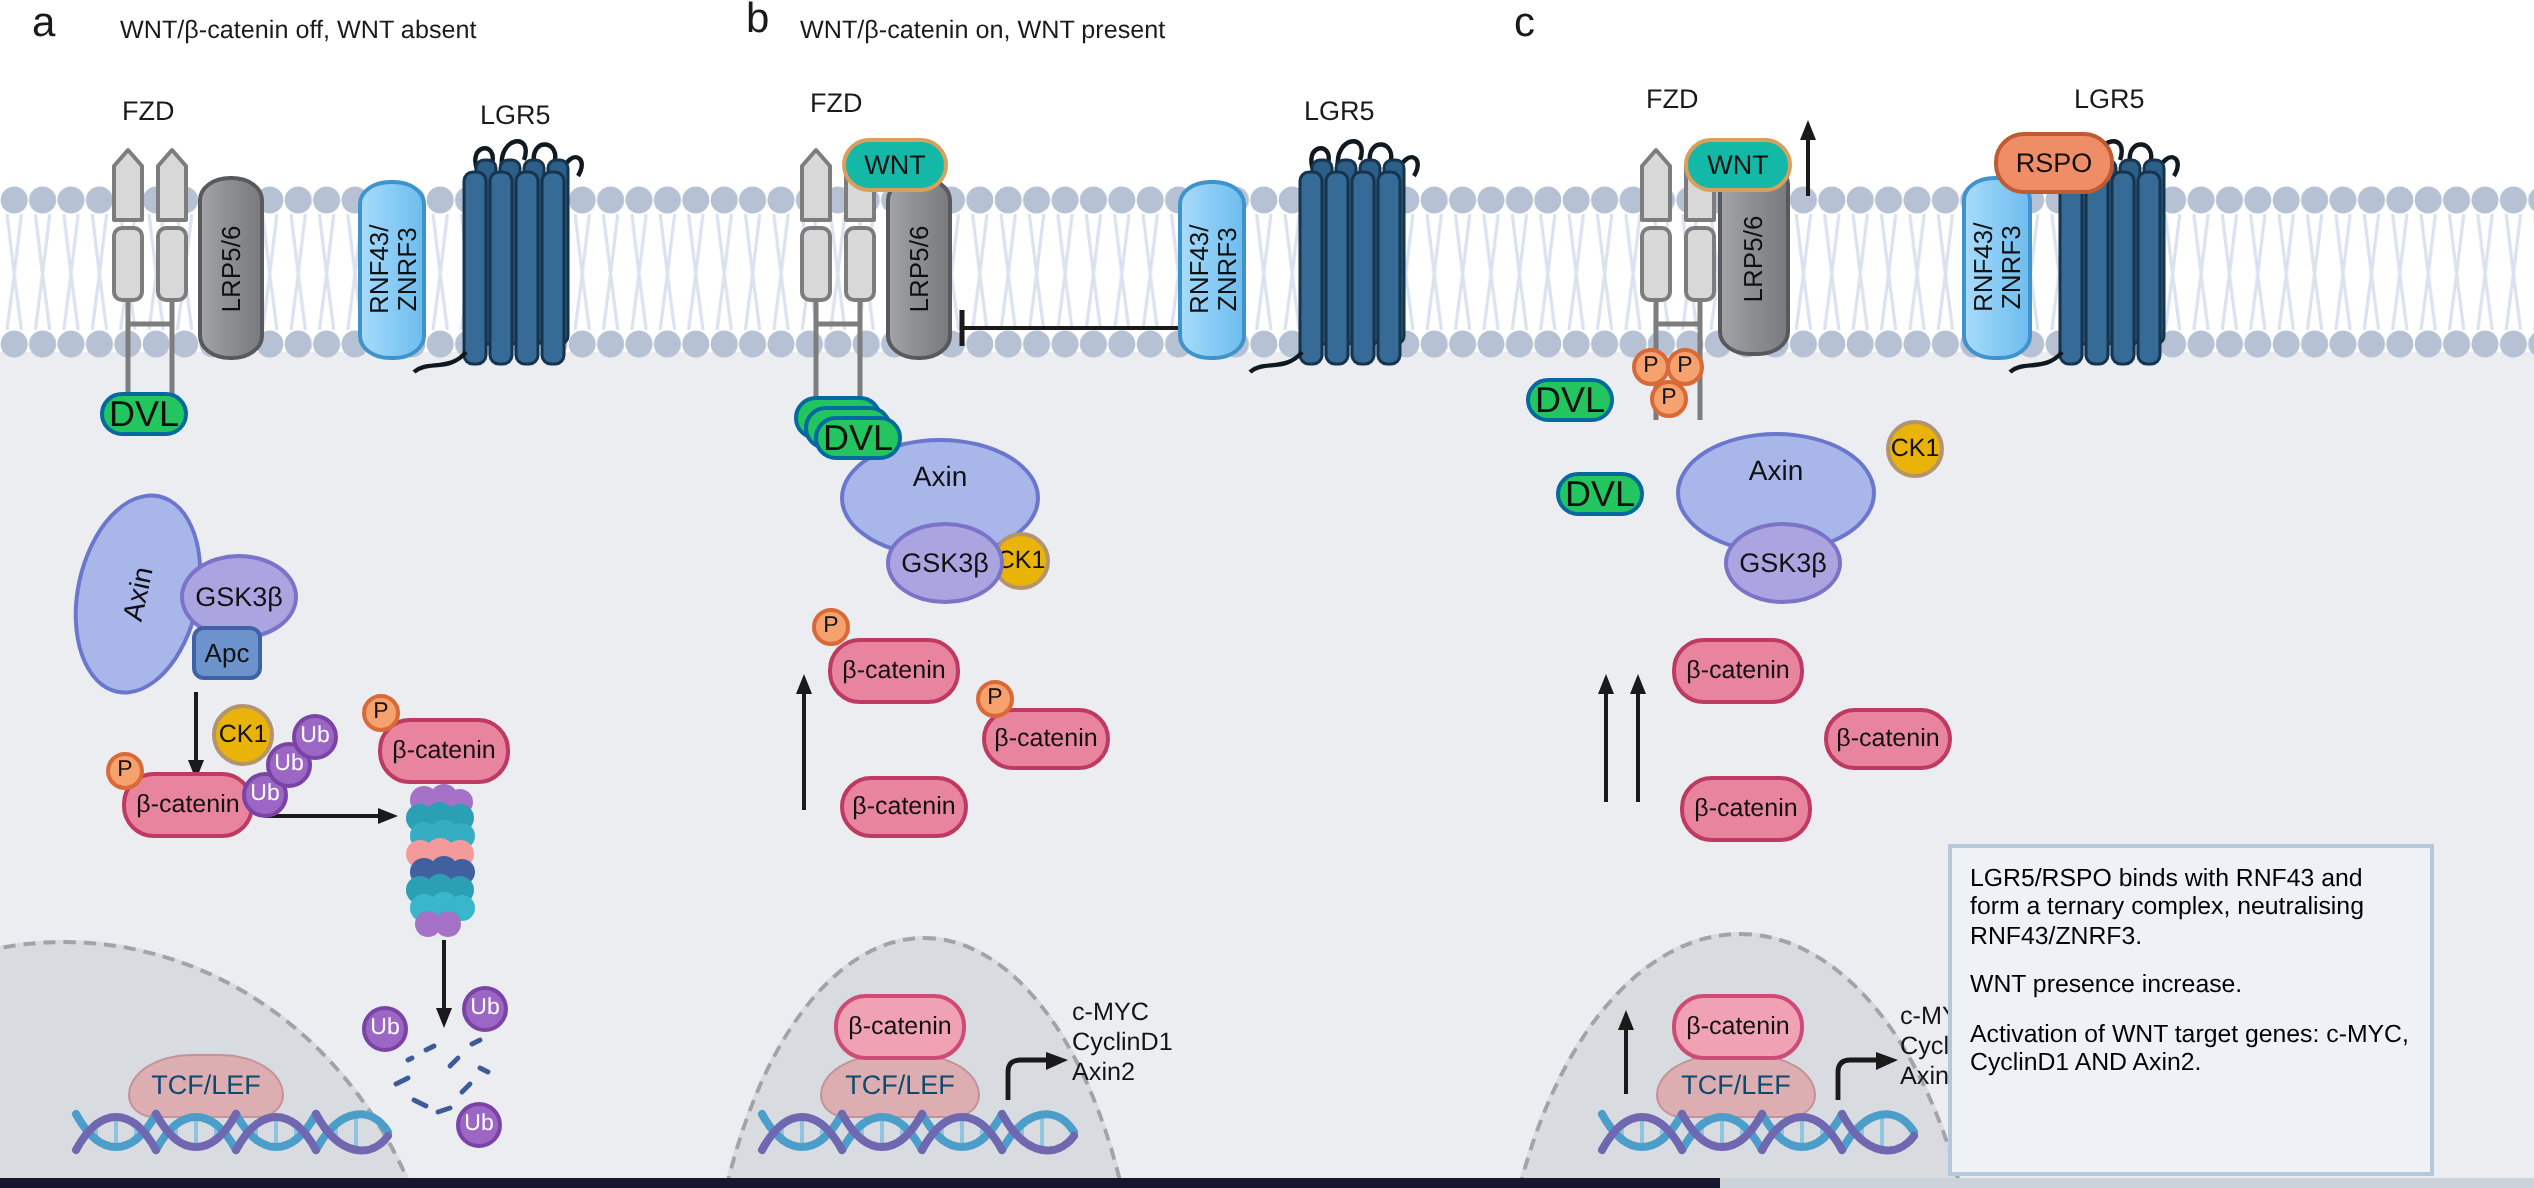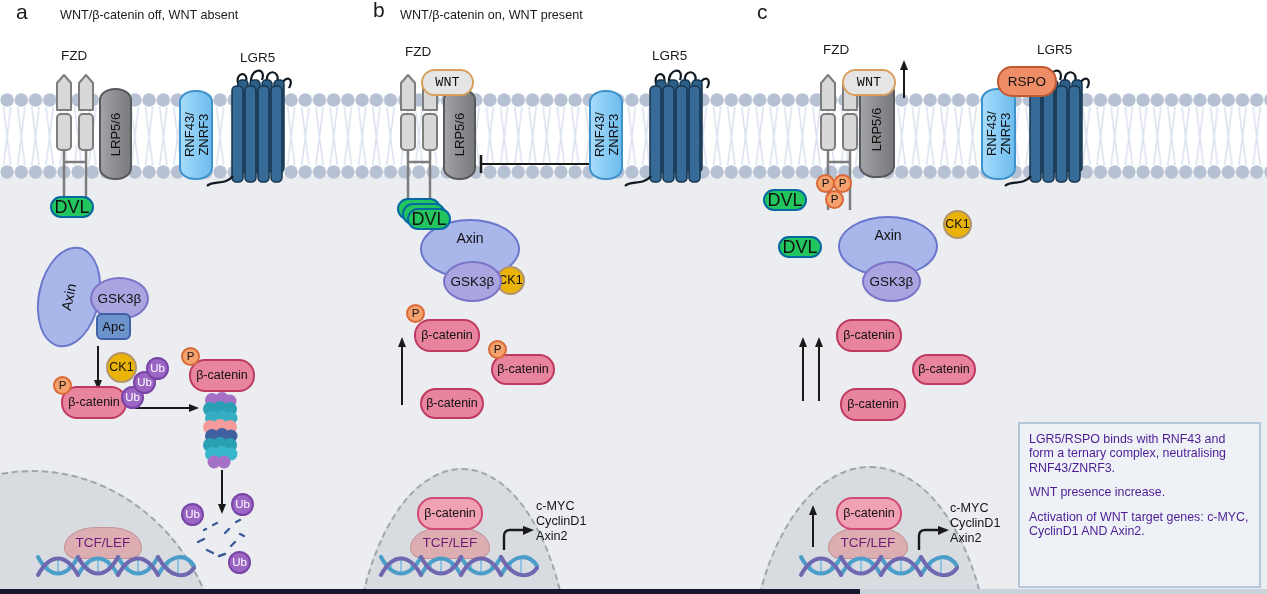--- a/index.html
+++ b/index.html
@@ -12,40 +12,40 @@
   .panel-title{position:absolute;font-size:12.6px;color:#1a1a1a;white-space:nowrap;}
   .rec-label{position:absolute;font-size:13.5px;color:#1a1a1a;white-space:nowrap;}
   .cyto{position:absolute;left:0;top:176px;width:1267px;height:414px;background:#ebedf0;}
   .cyl{position:absolute;box-sizing:border-box;}
   .cyl-gray{background:linear-gradient(90deg,#a2a3a6,#8e8f92 45%,#7a7b7e);
             border:2px solid #58595c;border-radius:16px/12px;}
   .cyl-blue{background:linear-gradient(90deg,#a7dbfa,#8bcdf6 45%,#6fbdee);
             border:2px solid #3f93cc;border-radius:16px/12px;}
   .vwrap{position:absolute;inset:0;display:flex;align-items:center;justify-content:center;}
   .vtext{transform:rotate(-90deg);white-space:nowrap;font-size:13px;color:#0f0f0f;}
-  .pill-wnt{background:#e5e5e5;border:2px solid #d8a05c;border-radius:14px;font-size:13.5px;font-family:Liberation Mono, monospace;}
+  .pill-wnt{background:#14b8a6;border:2px solid #d8a05c;border-radius:14px;font-size:13.5px;}
   .pill-rspo{background:#ef8d66;border:2px solid #c05a32;border-radius:15px;font-size:13.5px;}
   .dvl{background:#22c55e;border:2px solid #0369a1;border-radius:12px;font-size:18px;}
   .axin{background:#a9b6ea;border:2.5px solid #6a77cc;border-radius:50%;}
   .gsk{background:#aaa5e0;border:2px solid #7b73c8;border-radius:50%;font-size:13.5px;}
   .apc{background:#6d93cc;border:2px solid #3f62a6;border-radius:6px;}
   .ck1{background:#eab308;border:2px solid #b2946f;border-radius:50%;font-size:12.5px;}
   .pcirc{background:#f6a26e;border:2px solid #d96a38;border-radius:50%;
          width:19px;height:19px;font-size:11.5px;z-index:4;}
   .bcat{background:#e8849d;border:2.5px solid #bf3a62;border-radius:16px;font-size:12.5px;z-index:3;}
   .bcat-nuc{background:#f0a2b4;border:2.5px solid #cf4a74;}
   .ub{background:#9b66c4;border:2px solid #7a44a6;border-radius:50%;color:#fff;
       width:23px;height:23px;font-size:11.5px;z-index:4;}
   .nucleus{position:absolute;background:#d8dbdf;border:2px dashed #9fa4ab;border-radius:50%;z-index:1;}
   .tcf{background:#dcadb1;border:1.5px solid #c29397;
-       border-radius:50% 50% 16px 16px / 80% 80% 14px 14px;font-size:13.5px;color:#701a75;z-index:2;}
+       border-radius:50% 50% 16px 16px / 80% 80% 14px 14px;font-size:13.5px;color:#0c4a6e;z-index:2;}
   .genes{position:absolute;font-size:12.6px;line-height:15px;color:#141414;z-index:2;}
-  .note-box{position:absolute;left:1018px;top:422px;width:243px;height:166px;box-sizing:border-box;
+  .note-box{position:absolute;left:974px;top:422px;width:243px;height:166px;box-sizing:border-box;
             background:#eef2f7;border:2px solid #b3c8da;padding:8px 9px;z-index:5;
-            font-size:12.4px;line-height:1.16;color:#4c1d95;}
+            font-size:12.4px;line-height:1.16;color:#000000;}
   .note-box .np{margin:0 0 10px 0;}
   .note-box .np:last-child{margin:0;}
   .anno{position:absolute;font-size:13px;line-height:1.18;color:#1d1d1d;z-index:2;}
   svg.abs{overflow:visible;z-index:2;}
 </style>
 </head>
 <body>
 
 <div id="figure">
 

